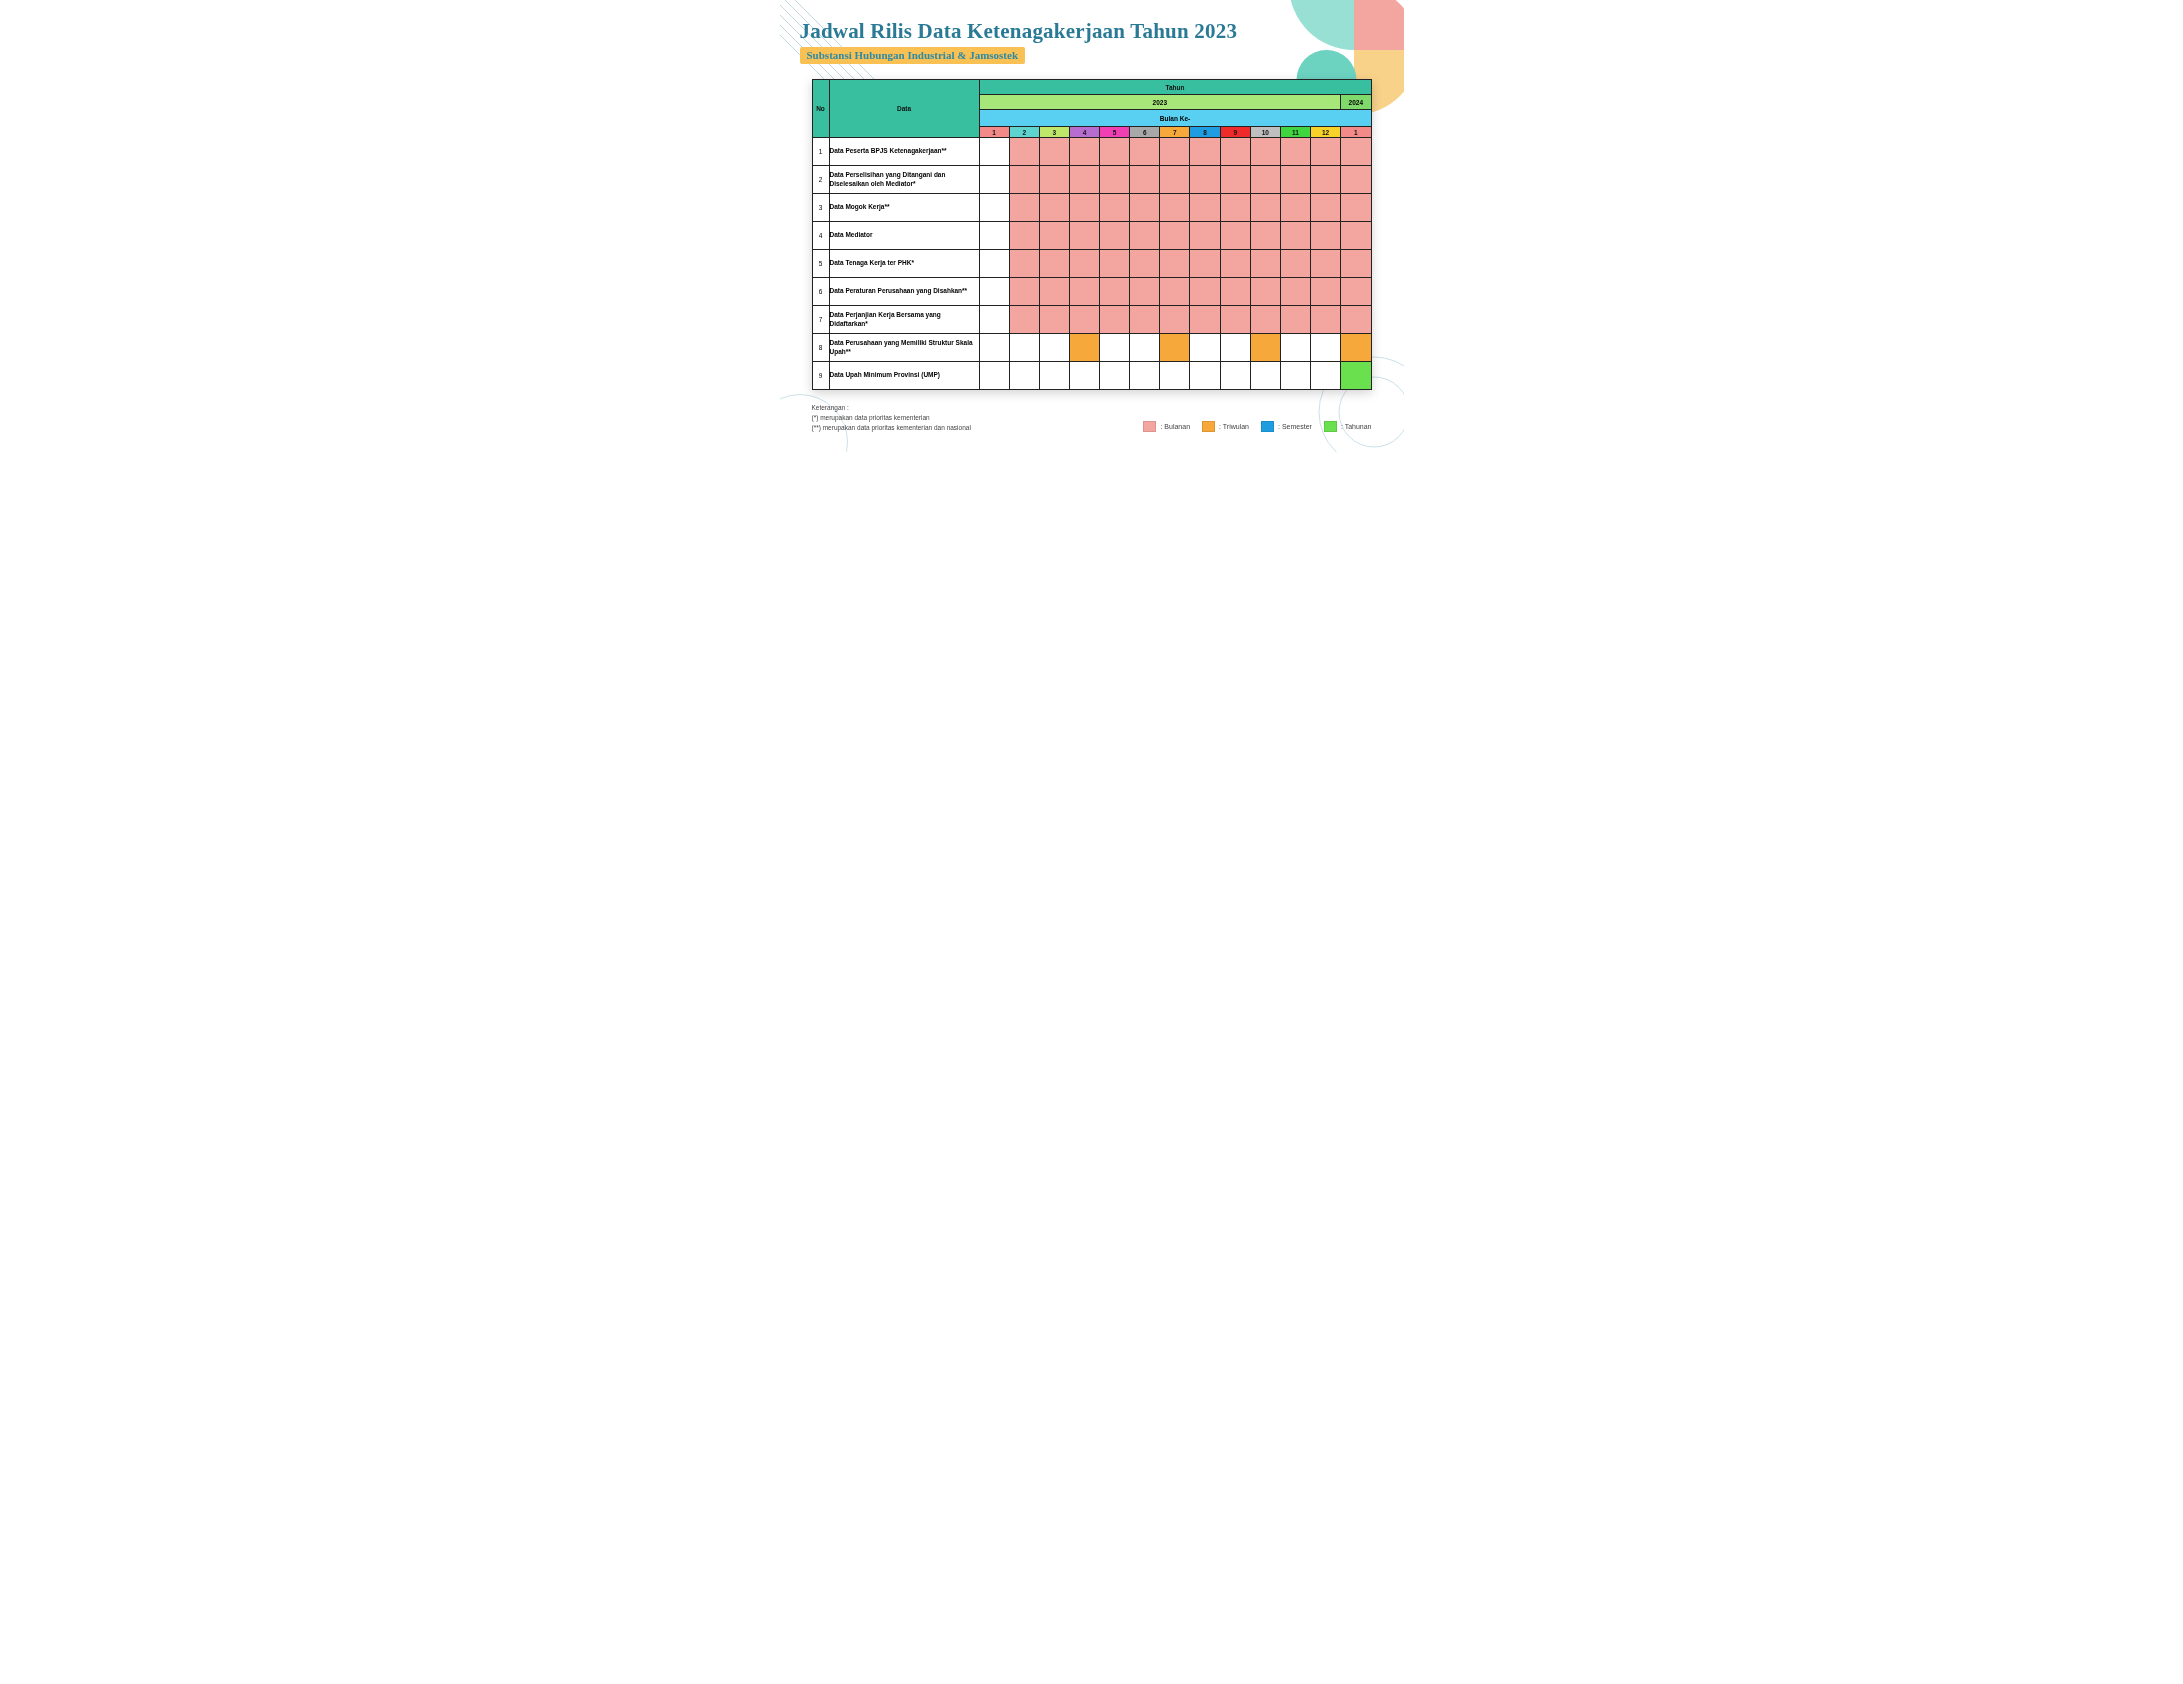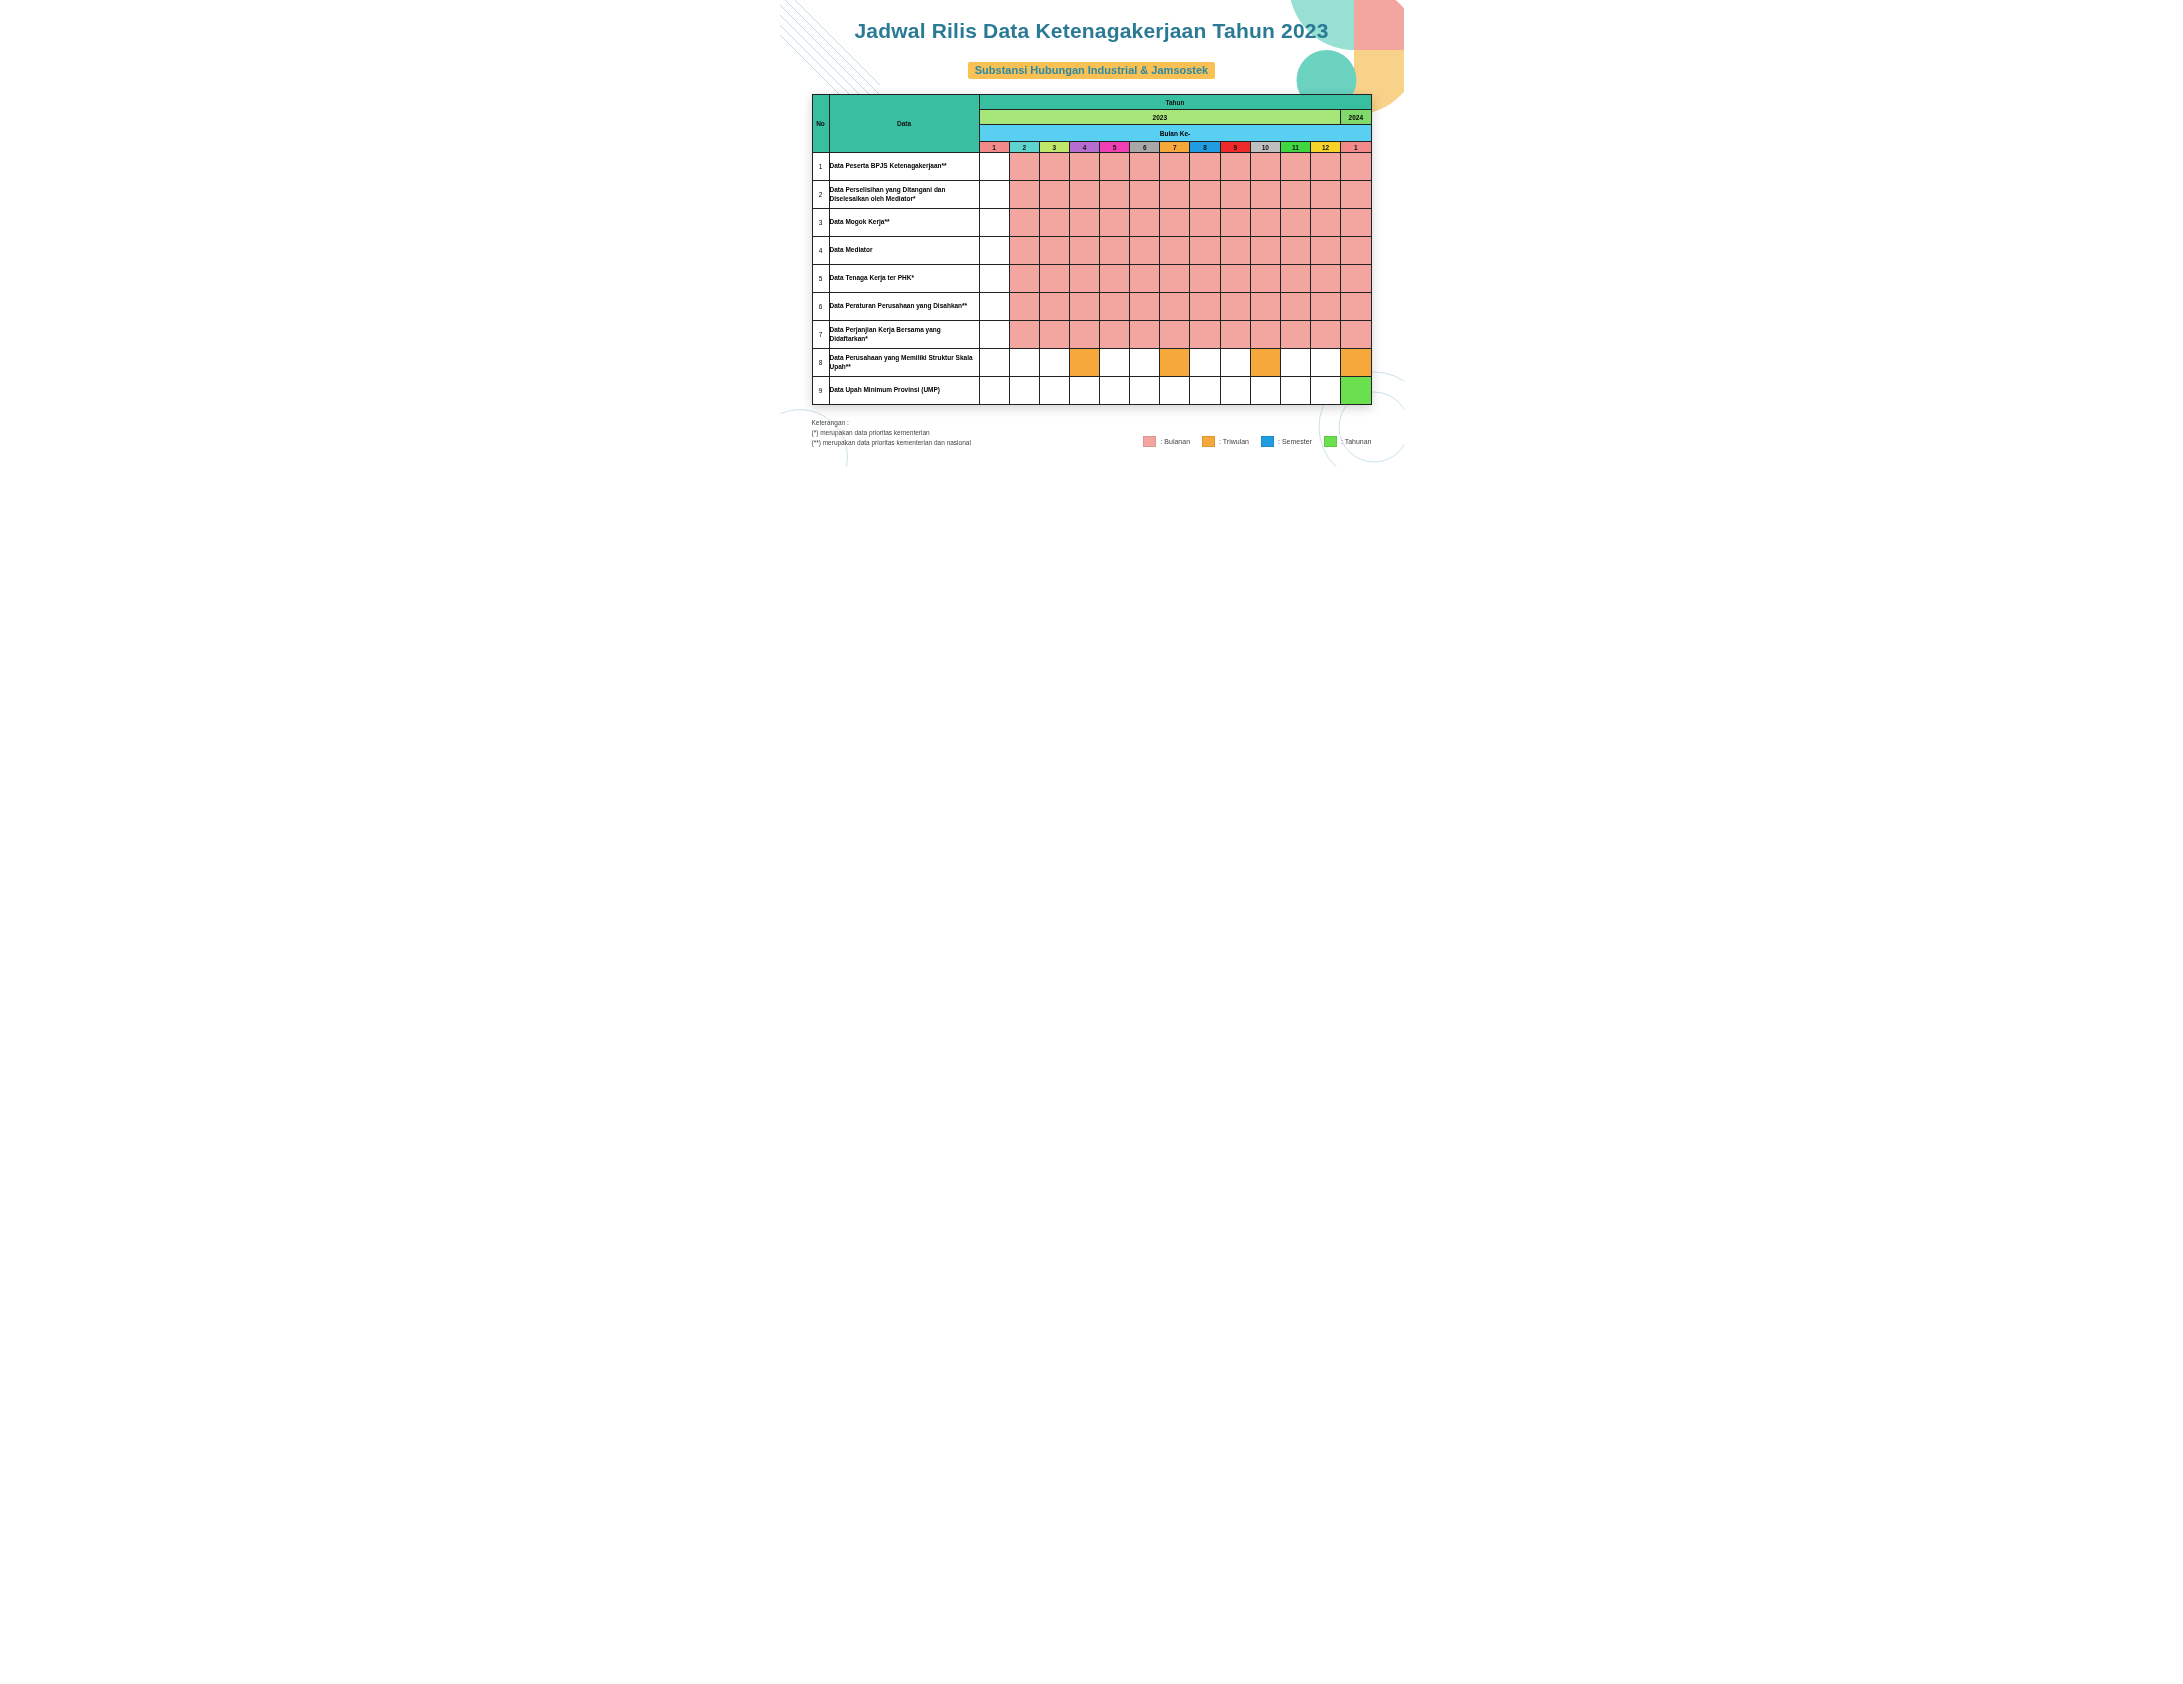--- a/index.html
+++ b/index.html
@@ -24,26 +24,26 @@
   .deco-tr {
     position: absolute; top:-15px; right:-15px; width:130px; height:130px; pointer-events:none;
   }
   .deco-br {
     position: absolute; bottom:-20px; right:-30px; width:120px; height:120px; pointer-events:none; opacity:.25;
   }
   .deco-bl {
     position: absolute; bottom:-40px; left:-30px; width:100px; height:100px; pointer-events:none; opacity:.25;
   }
 
-  .title-wrap { text-align:center; padding: 19px 20px 4px; position:relative; z-index:2;}
+  .title-wrap { padding: 19px 20px 4px; position:relative; z-index:2;font-family:Liberation Serif, serif;}
   .title {
     font-size: 21px; font-weight: 800; color:#2a7a96; letter-spacing:0.2px;
   }
   .subtitle-box {
-    display:inline-block; margin-top:19px;
+    display:inline-block; margin-top:3px;
     background:#f9c053; padding:2px 7px 3px; border-radius:2px;
   }
   .subtitle {
     font-size:11px; font-weight:700; color:#2a8aa8;
   }
 
   .table-card {
     margin: 11px 32px 0;
     background:#fff;
     box-shadow: 0 3px 10px rgba(0,0,0,.18);

